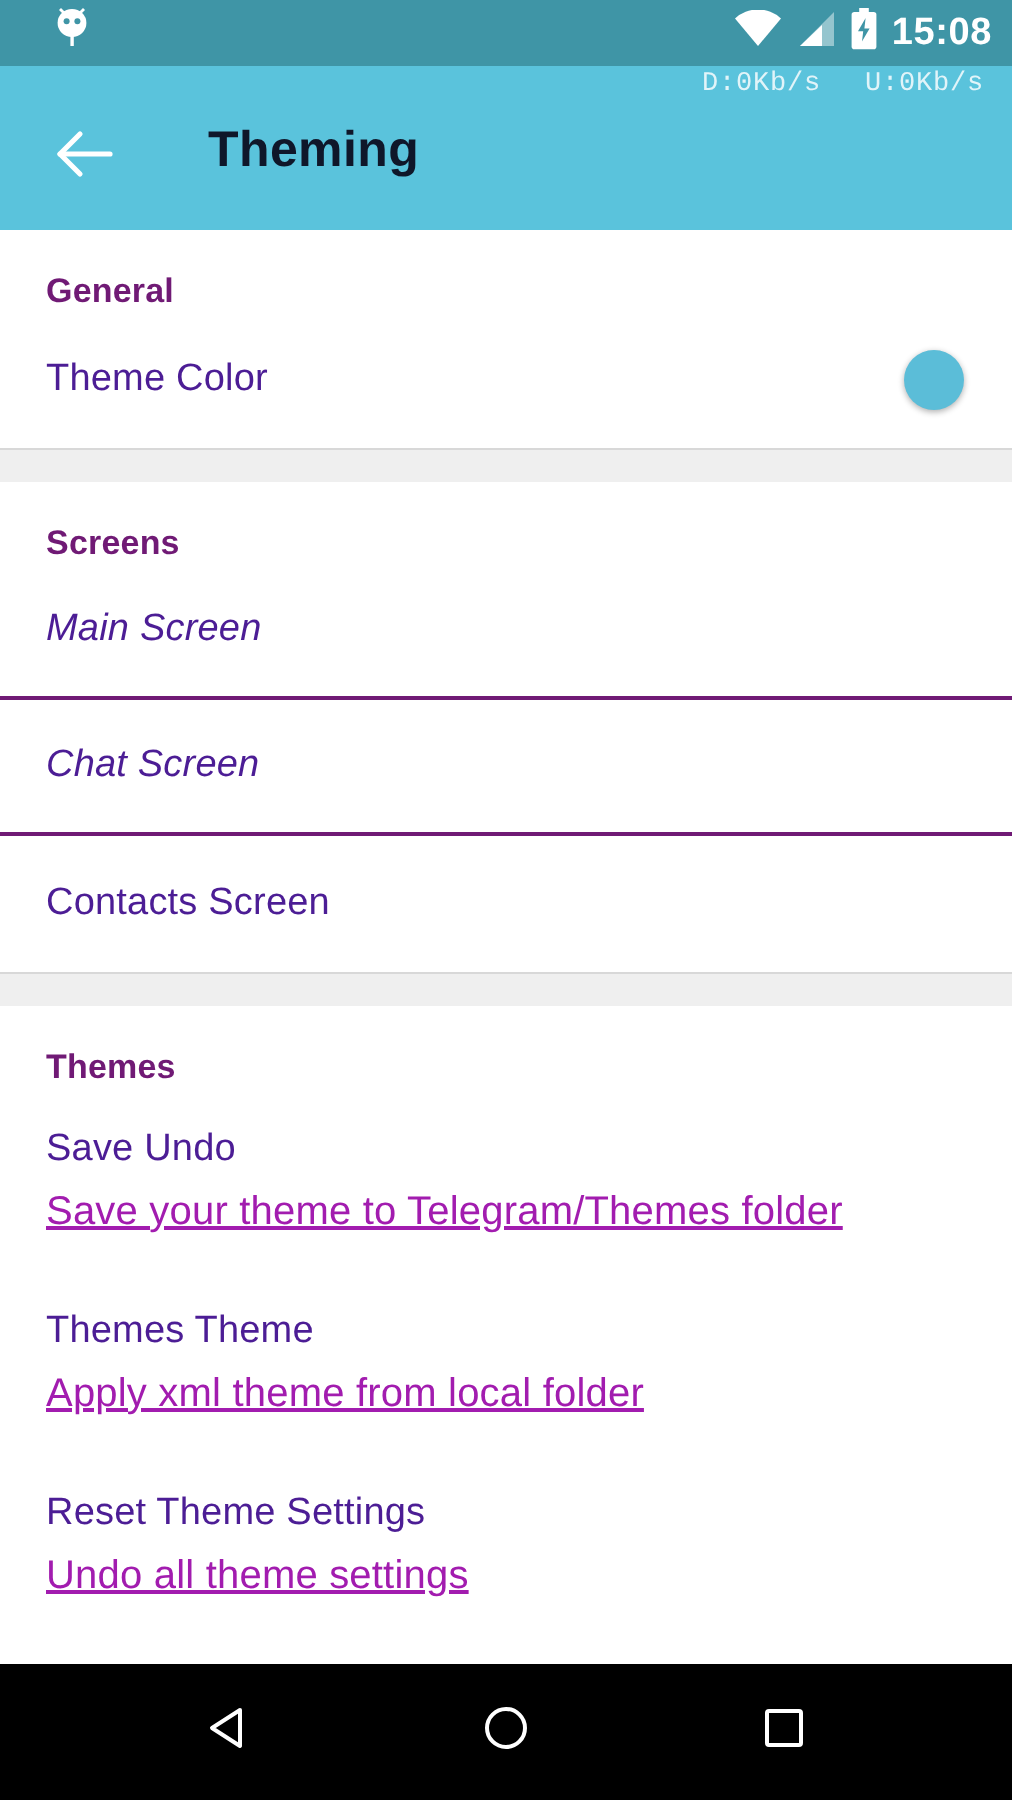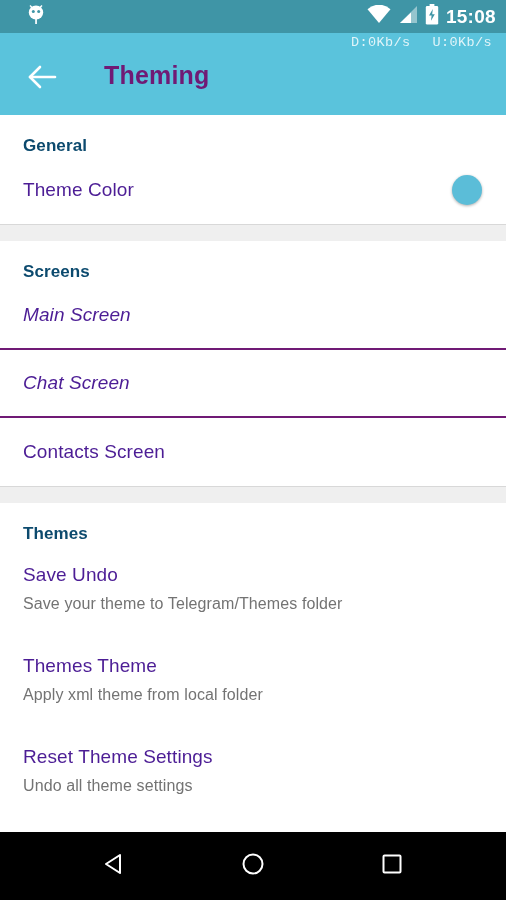--- a/index.html
+++ b/index.html
@@ -73,38 +73,38 @@
     height: 40px;
     display: flex;
     align-items: center;
     justify-content: center;
     cursor: pointer;
   }
   #app-bar-title {
     position: absolute;
     left: 104px;
     top: 28px;
-    color: #701a75;
+    color: #0f172a;
     font-size: 25px;
     font-weight: bold;
     letter-spacing: 0.2px;
   }
 
   
   #content {
     position: absolute;
     top: 115px; left: 0;
     width: 506px;
     height: 717px;
     background: #ffffff;
     overflow: hidden;
   }
 
   .section-header {
-    color: #0c4a6e;
+    color: #701a75;
     font-size: 17px;
     font-weight: bold;
     padding: 21px 0 0 23px;
     letter-spacing: 0.1px;
   }
 
   .section-gap {
     height: 17px;
     background: #efefef;
     border-top: 1px solid #d8d8d8;
@@ -126,24 +126,25 @@
     padding-top: 20px;
   }
   .row.divided { border-bottom: 2px solid #701a75; font-style: italic; }
 
   .row-title {
     font-size: 19px;
     color: #4c1d95;
     letter-spacing: 0.1px;
   }
   .row-subtitle {
-    font-size: 16px;
-    color: #737373;
+    font-size: 20px;
+    color: #a21caf;
     margin-top: 9px;
     letter-spacing: 0.1px;
+    text-decoration: underline;
   }
 
   .color-swatch {
     position: absolute;
     right: 24px;
     top: 50%;
     transform: translateY(-50%);
     width: 30px;
     height: 30px;
     border-radius: 50%;

